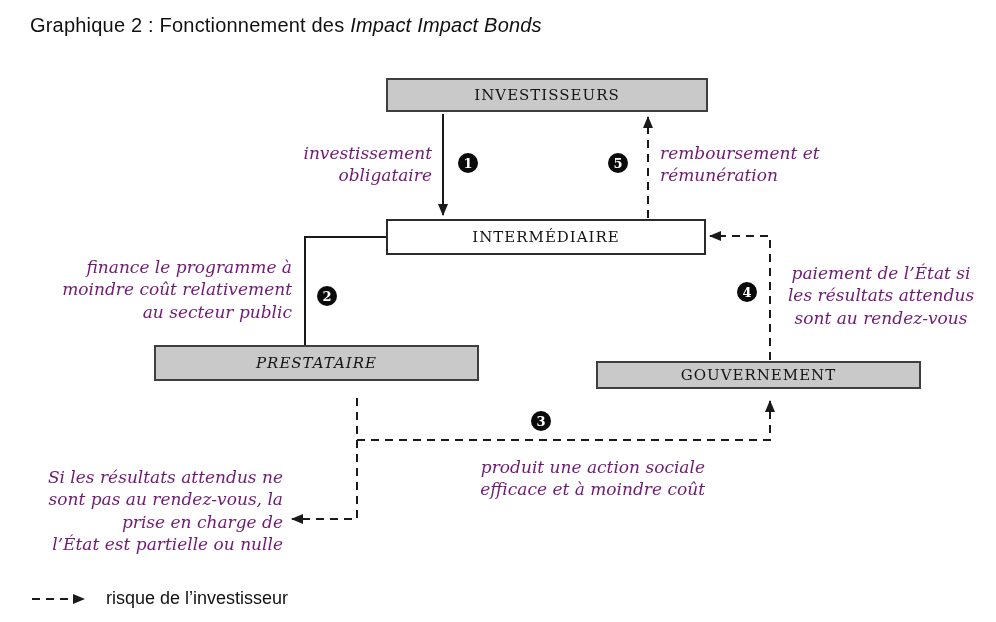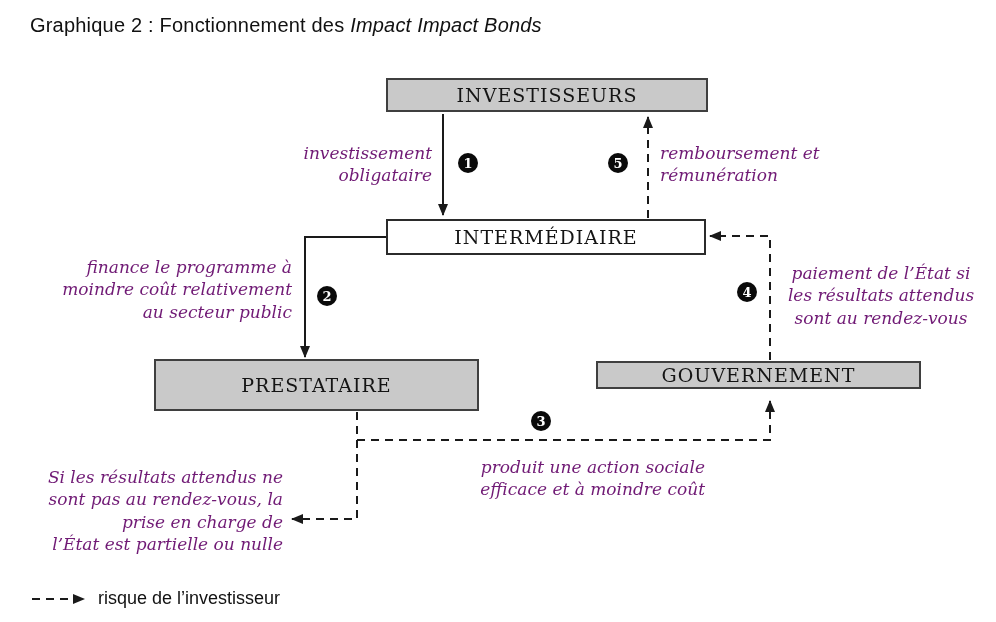--- a/index.html
+++ b/index.html
@@ -33,27 +33,27 @@
 
   .node {
     position: absolute;
     display: flex;
     align-items: center;
     justify-content: center;
     background: #c9c9c9;
     border: 2px solid #3f3f3f;
     box-sizing: border-box;
     font-family: "DejaVu Serif", "Liberation Serif", serif;
-    font-size: 19px;
+    font-size: 15px;
     letter-spacing: 1px;
     color: #141414;
   }
   .node-investisseurs { left: 386px; top: 78px;  width: 322px; height: 34px; }
   .node-intermediaire { left: 386px; top: 219px; width: 320px; height: 36px; background: #ffffff; border-color: #2b2b2b; }
-  .node-prestataire   { left: 154px; top: 359px; width: 325px; height: 52px; }
+  .node-prestataire   { left: 154px; top: 345px; width: 325px; height: 36px; font-style: italic; }
   .node-gouvernement  { left: 596px; top: 361px; width: 325px; height: 28px; }
 
   .flow-label, .risk-note {
     position: absolute;
     font-family: "DejaVu Serif", "Liberation Serif", serif;
     font-style: italic;
     font-size: 17px;
     line-height: 1.32;
     color: #701a75;
     white-space: pre-line;
@@ -83,21 +83,21 @@
   .badge-2 { left: 317px; top: 286px; }
   .badge-3 { left: 531px; top: 411px; }
   .badge-4 { left: 737px; top: 282px; }
   .badge-5 { left: 608px; top: 153px; }
 
   .legend {
     position: absolute;
     left: 30px; top: 588px;
     display: flex;
     align-items: center;
-    gap: 2px;
+    gap: 10px;
   }
   .legend-text { font-size: 18px; color: #111; }
 </style>
 </head>
 <body>
 
 <div class="canvas">
 
   <div class="title">
     <span class="t-bold">Graphique 2 :</span>

